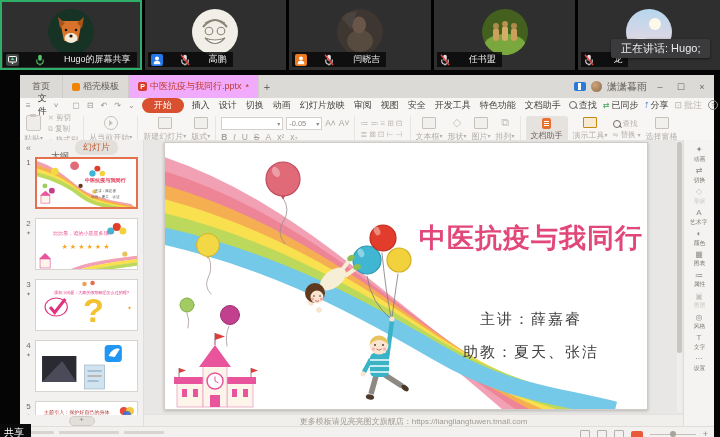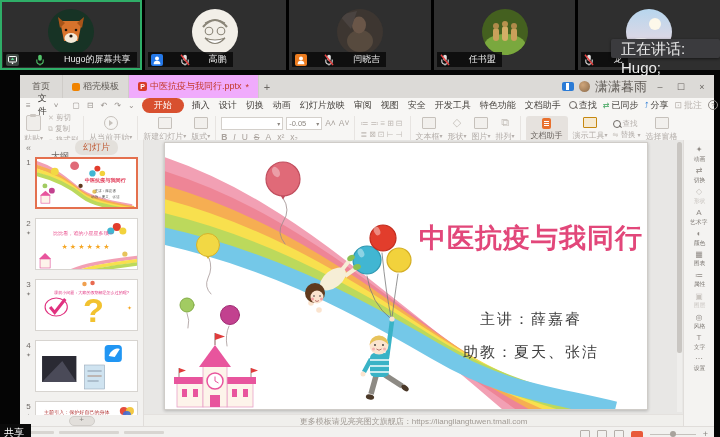--- a/index.html
+++ b/index.html
@@ -7,40 +7,40 @@
           font-family:"Liberation Sans",sans-serif;-webkit-font-smoothing:antialiased;}
   
   .video-strip{position:absolute;left:0;top:0;width:720px;height:70px;display:flex;gap:3px;background:#000;}
   .tile{flex:1;position:relative;background:#2f2f2f;overflow:hidden;}
   .tile.speaking{box-shadow:inset 0 0 0 2px #2fae68;}
   .avatar{width:46px;height:46px;border-radius:50%;overflow:hidden;margin:9px auto 0;}
   .namebar{position:absolute;left:3px;bottom:3px;display:flex;align-items:center;gap:16px;
            background:rgba(8,8,8,.82);height:15px;padding:0 6px 0 3px;color:#ececec;font-size:9px;white-space:nowrap;}
   .badge{display:inline-flex;width:13px;height:12px;}
   .tooltip{position:absolute;left:611px;top:39px;height:19px;line-height:19px;padding:0 10px;
-           background:#3b3b3e;color:#ececec;font-size:15px;border-radius:2px;z-index:40;box-shadow:0 1px 3px rgba(0,0,0,.5);}
+           background:#3b3b3e;color:#ececec;font-size:11px;border-radius:2px;z-index:40;box-shadow:0 1px 3px rgba(0,0,0,.5);}
   .share-overlay{position:absolute;left:0;top:424px;background:#0a0a0a;color:#fff;font-size:10px;
                  padding:2px 7px 4px 4px;z-index:60;}
   
   .wps{position:absolute;left:20px;top:75px;width:694px;height:362px;background:#f7f6f4;color:#3f3c39;}
   
   .tabbar{height:23px;background:#dcdad7;display:flex;align-items:stretch;font-size:9px;color:#5f5a55;}
   .dtab{display:flex;align-items:center;gap:3px;padding:0 9px;border-right:1px solid #cfccc8;cursor:default;}
   .dtab.home{padding:0 12px;}
   .dtab.active{background:#f0abfc;color:#c4392b;border-right:1px solid #cfccc8;}
   .docer-ic{width:8px;height:8px;border-radius:2px;background:#f08300;display:inline-block;}
   .p-ic{width:9px;height:9px;border-radius:2px;background:#d83b2a;color:#fff;font-size:7px;font-weight:bold;
         display:inline-flex;align-items:center;justify-content:center;}
   .dirty{color:#c4392b;margin-left:1px;}
   .newtab{width:16px;display:flex;align-items:center;justify-content:center;color:#6b6763;font-size:11px;}
   .tb-right{margin-left:auto;display:flex;align-items:center;gap:5px;padding-right:4px;}
   .member-ic{width:12px;height:9px;border-radius:2px;background:#2b7bd6;display:inline-block;position:relative;}
   .member-ic:after{content:"";position:absolute;left:4px;top:1px;width:3px;height:7px;background:#fff;}
   .user-av{width:11px;height:11px;border-radius:50%;background:radial-gradient(circle at 35% 35%,#cfa57a,#8a6a4a);display:inline-block;}
-  .user-name{font-size:13px;color:#5f5a55;}
+  .user-name{font-size:10px;color:#5f5a55;}
   .winbtn{width:16px;text-align:center;color:#6b6763;font-size:9px;}
   
   .menubar{height:14px;display:flex;align-items:center;gap:7px;padding:0 6px;font-size:9px;background:#f7f6f4;}
   .m-ic{color:#8f8a85;font-size:8px;}
   .q-ic{color:#9a948f;font-size:8px;}
   .vsep{width:1px;height:9px;background:#dcd9d5;}
   .mtab{color:#46423e;padding:0 1px;white-space:nowrap;}
   .mtab.active{background:#d8502f;color:#fff;border-radius:8px;padding:1px 12px;}
   .mb-right{margin-left:auto;display:flex;align-items:center;gap:6px;white-space:nowrap;}
   .mb-item{display:inline-flex;align-items:center;gap:2px;color:#46423e;}

